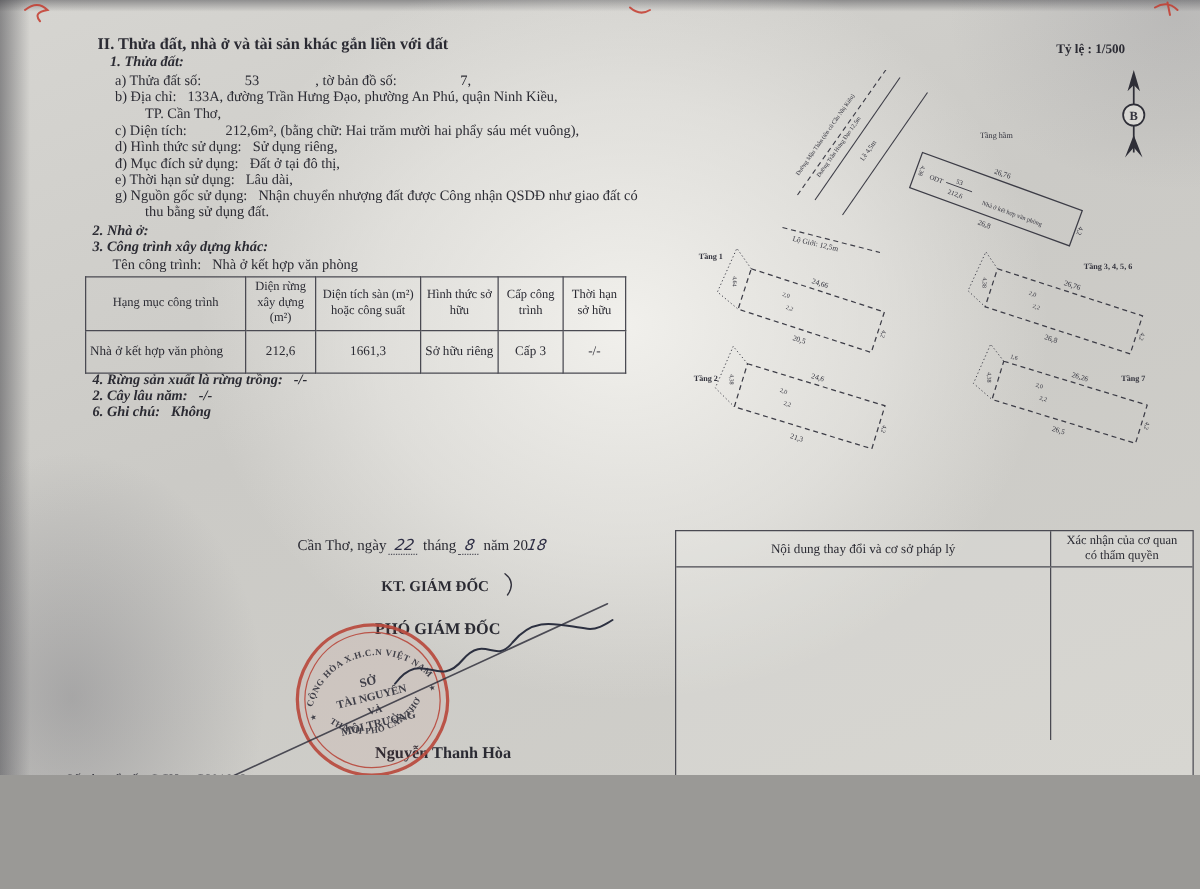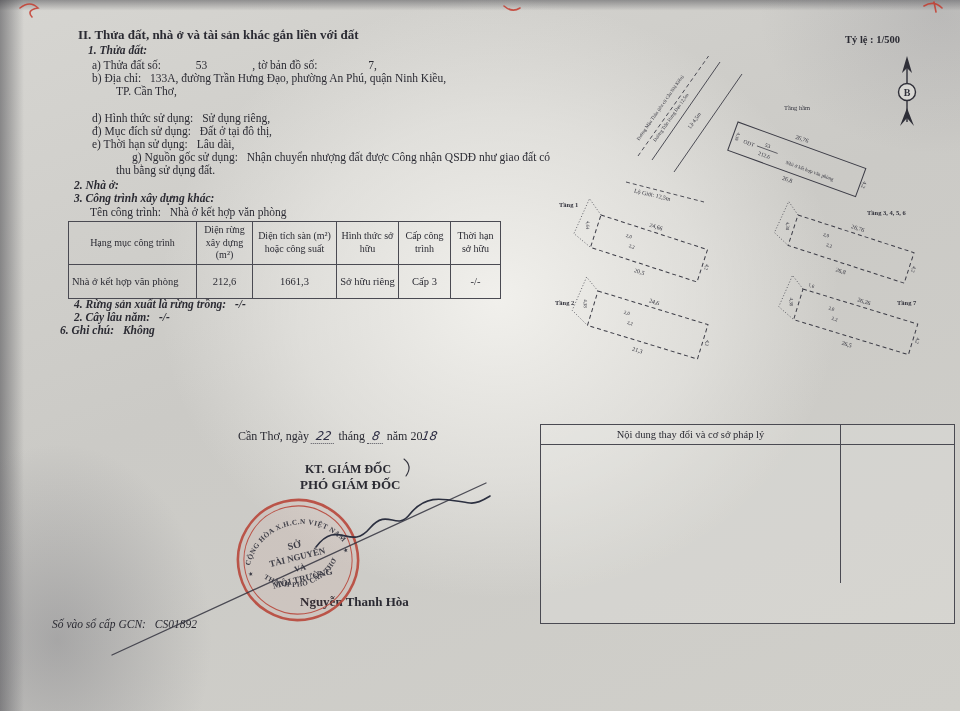--- a/index.html
+++ b/index.html
@@ -1,17 +1,17 @@
 <!DOCTYPE html>
 <html><head>
 <meta charset="utf-8">
 <style>
   html,body{margin:0;padding:0;background:#9a9996;}
   #page{
-    position:relative;width:960px;height:711px;overflow:hidden;
+    position:relative;width:960px;height:620px;overflow:hidden;
     font-family:"Liberation Serif",serif;color:#2b2b33;
     background:
       radial-gradient(340px 300px at 52% 42%, rgba(245,244,240,.9) 0%, rgba(238,237,233,.55) 60%, rgba(238,237,233,0) 100%),
       radial-gradient(220px 280px at 6% 90%, rgba(105,105,112,.38), rgba(105,105,112,0) 70%),
       radial-gradient(260px 200px at 98% 2%, rgba(120,120,128,.22), rgba(120,120,128,0) 70%),
       linear-gradient(90deg, rgba(60,60,66,.5) 0%, rgba(60,60,66,0) 2.5%),
       linear-gradient(180deg, rgba(60,60,66,.45) 0%, rgba(60,60,66,0) 1.5%),
       linear-gradient(160deg,#d6d5d1 0%,#cbcac6 45%,#d0cfca 100%);
     text-decoration: underline;
   }
@@ -49,33 +49,37 @@
     <span class="lbl">a) Thửa đất số:</span>
     <span style="margin-left:26px;">53</span>
     <span style="margin-left:42px;">, tờ bản đồ số:</span>
     <span style="margin-left:48px;">7,</span>
   </div>
   <div class="abs ln" style="left:92px;top:72px;">
     <span class="lbl">b) Địa chỉ:</span>
     <span>133A, đường Trần Hưng Đạo, phường An Phú, quận Ninh Kiều,</span>
   </div>
   <div class="abs ln" style="left:116px;top:85px;">TP. Cần Thơ,</div>
+  <div class="abs ln" style="left:92px;top:99px;">
+    <span class="lbl">c) Diện tích:</span>
+    <span style="margin-left:22px;">212,6m², (bằng chữ: Hai trăm mười hai phẩy sáu mét vuông),</span>
+  </div>
   <div class="abs ln" style="left:92px;top:112px;">
     <span class="lbl">d) Hình thức sử dụng:</span>
     <span>Sử dụng riêng,</span>
   </div>
   <div class="abs ln" style="left:92px;top:125px;">
     <span class="lbl">đ) Mục đích sử dụng:</span>
     <span>Đất ở tại đô thị,</span>
   </div>
   <div class="abs ln" style="left:92px;top:138px;">
     <span class="lbl">e) Thời hạn sử dụng:</span>
     <span>Lâu dài,</span>
   </div>
-  <div class="abs ln" style="left:92px;top:151px;margin-left:40px;">
+  <div class="abs ln" style="left:92px;top:151px;">
     <span class="lbl">g) Nguồn gốc sử dụng:</span>
     <span>Nhận chuyển nhượng đất được Công nhận QSDĐ như giao đất có</span>
   </div>
   <div class="abs ln" style="left:116px;top:164px;">thu bằng sử dụng đất.</div>
 
   <div class="abs b i ln" style="left:74px;top:179px;">2. Nhà ở:</div>
   <div class="abs b i ln" style="left:74px;top:192px;">3. Công trình xây dựng khác:</div>
   <div class="abs ln" style="left:90px;top:206px;">
     <span class="lbl">Tên công trình:</span>
     <span>Nhà ở kết hợp văn phòng</span>
@@ -111,21 +115,21 @@
     </table>
 
   <div class="abs b i ln" style="left:74px;top:298px;">
     <span class="lbl">4. Rừng sản xuất là rừng trồng:</span>
     <span>-/-</span>
   </div>
   <div class="abs b i ln" style="left:74px;top:311px;">
     <span class="lbl">2. Cây lâu năm:</span>
     <span>-/-</span>
   </div>
-  <div class="abs b i ln" style="left:60px;top:324px;">
+  <div class="abs b i ln" style="left:74px;top:324px;">
     <span class="lbl">6. Ghi chú:</span>
     <span class="i">Không</span>
   </div>
 
   <div class="abs b" style="left:845px;top:34px;font-size:10.5px;">Tỷ lệ : 1/500</div>
 
   <svg class="abs" style="left:885px;top:52px;" width="44" height="80">
     <g stroke="#2f2f38" fill="none" stroke-width="1.4">
       <line x1="22" y1="70" x2="22" y2="16"></line>
       <polygon points="22,4 17,21 22,16 27,21" fill="#2f2f38" stroke="none"></polygon>
@@ -217,36 +221,40 @@
         <text transform="rotate(90 381 112)" x="381" y="112" text-anchor="middle" style="font-size:5px">4,2</text>
         <path d="M258,96 L244,86 L240,120 L258,128" stroke="#3c3c46" stroke-width=".7" fill="none" stroke-dasharray="1 2"></path>
         <text transform="rotate(75 248 108)" x="248" y="108" class="dimsm">4,38</text>
       </g>
     </g>
   </svg>
 
   <div class="abs ivbox" style="left:540px;top:424px;width:413px;height:198px;">
     <div class="ivhead">
       <div class="ivc1">Nội dung thay đổi và cơ sở pháp lý</div>
+      <div class="ivc2">
+        <span>Xác nhận của cơ quan</span>
+        <span>có thẩm quyền</span>
+      </div>
     </div>
     <div class="ivbody">
         <div class="ivb1"></div>
         <div></div>
       </div>
   </div>
 
   <div class="abs ln" style="left:238px;top:429px;font-size:12px;">
     <span>Cần Thơ, ngày</span>
     <span class="hand dots">22</span>
     <span>tháng</span>
     <span class="hand dots">8</span>
     <span>năm 20</span><span class="hand">18</span>
   </div>
   <div class="abs b" style="left:305px;top:462px;font-size:12px;">KT. GIÁM ĐỐC</div>
-  <div class="abs b" style="left:300px;top:477px;font-size:13px;">PHÓ GIÁM ĐỐC</div>
+  <div class="abs b" style="left:300px;top:495px;font-size:13px;">PHÓ GIÁM ĐỐC</div>
   <div class="abs b" style="left:300px;top:594px;font-size:13px;">Nguyễn Thanh Hòa</div>
 
   <svg class="abs" style="left:230px;top:492px;opacity:.92;" width="136" height="136">
     <defs>
       <path id="arcT" d="M 16,72 A 54,54 0 0 1 120,72" fill="none"></path>
       <path id="arcB" d="M 24,68 A 50,50 0 0 0 112,68" fill="none"></path>
     </defs>
     <g transform="rotate(-14 68 68)">
       <circle cx="68" cy="68" r="60" fill="rgba(196,70,58,.06)" stroke="#b94a3e" stroke-width="2.6"></circle>
       <circle cx="68" cy="68" r="54" fill="none" stroke="#b94a3e" stroke-width="1"></circle>

